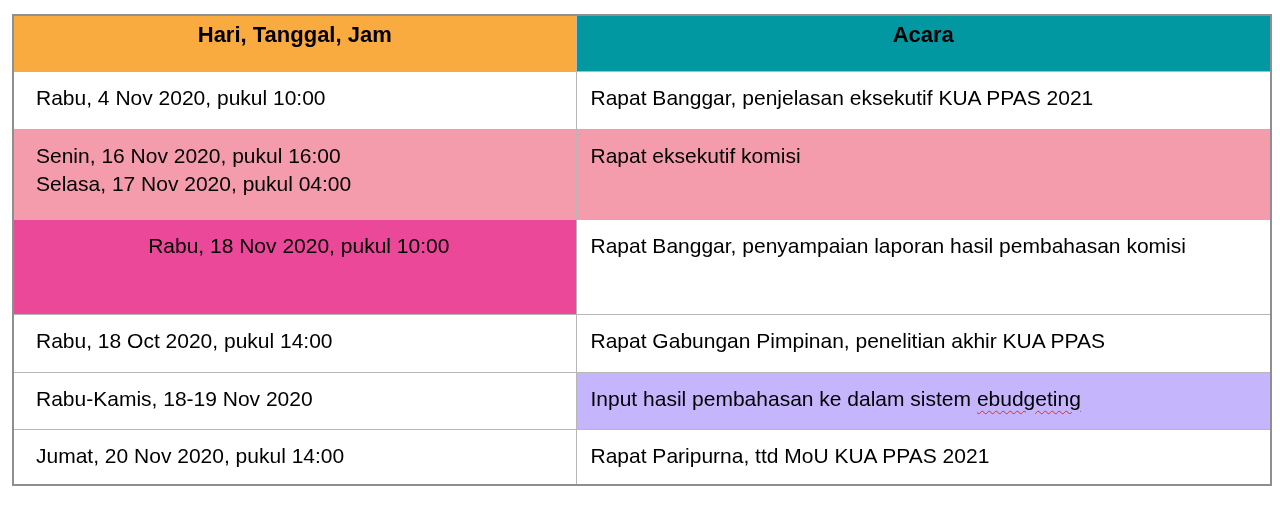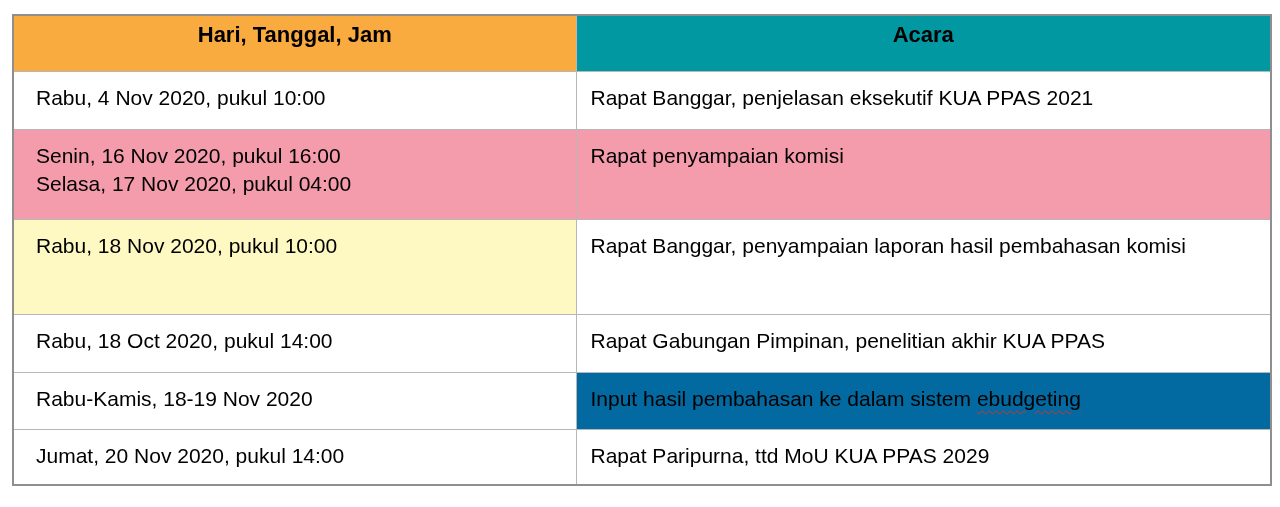--- a/index.html
+++ b/index.html
@@ -90,39 +90,39 @@
     </tr>
 
     <tr class="r1">
       <td class="cell hari" style="background: rgb(255, 255, 255);">Rabu, 4 Nov 2020, pukul 10:00</td>
       <td class="cell acara" style="background: rgb(255, 255, 255);">Rapat Banggar, penjelasan eksekutif KUA PPAS 2021</td>
     </tr>
 
     <tr class="r2">
       <td class="cell hari" style="background: rgb(244, 156, 172);">Senin, 16 Nov 2020, pukul 16:00
 Selasa, 17 Nov 2020, pukul 04:00</td>
-      <td class="cell acara" style="background: rgb(244, 156, 172);">Rapat penyampaian komisi</td>
+      <td class="cell acara" style="background: rgb(244, 156, 172);">Rapat eksekutif komisi</td>
     </tr>
 
     <tr class="r3">
-      <td class="cell hari" style="background: #fef9c3;">Rabu, 18 Nov 2020, pukul 10:00</td>
+      <td class="cell hari" style="background: #ec4899; text-align: center;">Rabu, 18 Nov 2020, pukul 10:00</td>
       <td class="cell acara" style="background: rgb(255, 255, 255);">Rapat Banggar, penyampaian laporan hasil pembahasan komisi</td>
     </tr>
 
     <tr class="r4">
       <td class="cell hari" style="background: rgb(255, 255, 255);">Rabu, 18 Oct 2020, pukul 14:00</td>
       <td class="cell acara" style="background: rgb(255, 255, 255);">Rapat Gabungan Pimpinan, penelitian akhir KUA PPAS</td>
     </tr>
 
     <tr class="r5">
       <td class="cell hari" style="background: rgb(255, 255, 255);">Rabu-Kamis, 18-19 Nov 2020</td>
-      <td class="cell acara" style="background: #0369a1;">
+      <td class="cell acara" style="background: #c4b5fd;">
         <span>Input hasil pembahasan ke dalam sistem </span><span class="misspelled">ebudgeting</span>
       </td>
     </tr>
 
     <tr class="r6">
       <td class="cell hari" style="background: rgb(255, 255, 255);">Jumat, 20 Nov 2020, pukul 14:00</td>
-      <td class="cell acara" style="background: rgb(255, 255, 255);">Rapat Paripurna, ttd MoU KUA PPAS 2029</td>
+      <td class="cell acara" style="background: rgb(255, 255, 255);">Rapat Paripurna, ttd MoU KUA PPAS 2021</td>
     </tr>
   </tbody>
     </table>
 </div>
 
 </body></html>

